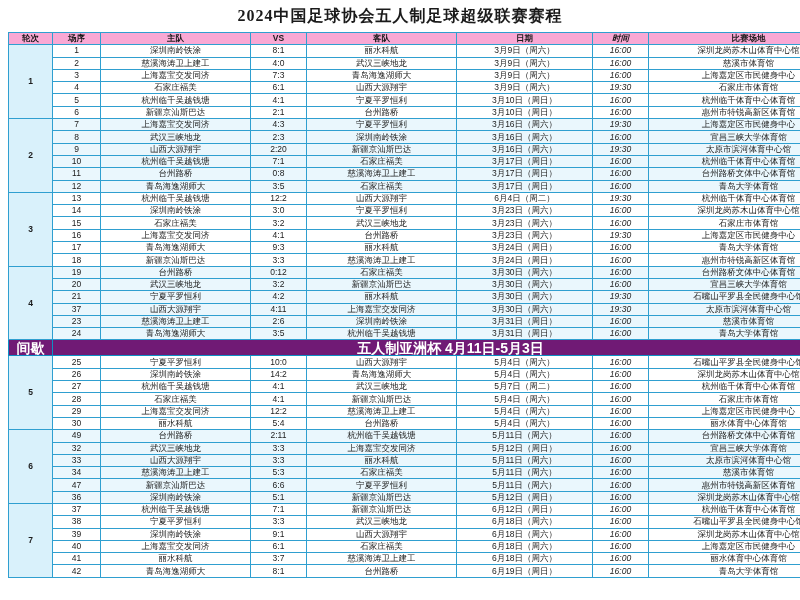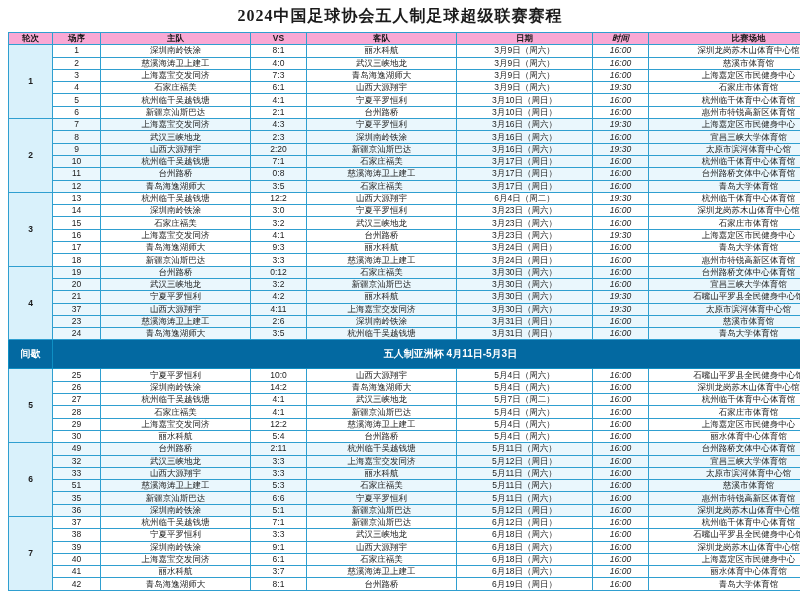--- a/index.html
+++ b/index.html
@@ -53,25 +53,25 @@
   td.round {
     background: #d9f1fb;
     font-weight: bold;
     font-size: 13px;
     color: #111;
   }
   tr.shade td { background: #eaf7fd; }
   tr.plain td { background: #ffffff; }
   tr.shade td.round, tr.plain td.round { background: #d9f1fb; }
   tr.note td {
-    background: #0369a1;
+    background: #701a75;
     color: #ffffff;
     font-weight: bold;
-    font-size: 10px;
-    height: 29px;
+    font-size: 14px;
+    height: 16px;
     border-color: #0e8fc4;
   }
   tr.note td.noteleft { text-align: center; }
   .c-num { width: 44px; }
   .c-order { width: 48px; }
   .c-home { width: 150px; font-family: Liberation Serif, serif; }
   .c-vs { width: 56px; }
   .c-away { width: 150px; }
   .c-date { width: 136px; }
   .c-time { width: 56px; font-style: italic; }
@@ -398,30 +398,30 @@
         <tr class="shade">
           <td class="c-order">33</td>
           <td class="c-home">山西大源翔宇</td>
           <td class="c-vs">3:3</td>
           <td class="c-away">丽水科航</td>
           <td class="c-date">5月11日（周六）</td>
           <td class="c-time">16:00</td>
           <td class="c-venue">太原市滨河体育中心馆</td>
         </tr>
         <tr class="shade">
-          <td class="c-order">51</td>
+          <td class="c-order">34</td>
           <td class="c-home">慈溪海涛卫上建工</td>
           <td class="c-vs">5:3</td>
           <td class="c-away">石家庄福美</td>
           <td class="c-date">5月11日（周六）</td>
           <td class="c-time">16:00</td>
           <td class="c-venue">慈溪市体育馆</td>
         </tr>
         <tr class="shade">
-          <td class="c-order">35</td>
+          <td class="c-order">47</td>
           <td class="c-home">新疆京汕斯巴达</td>
           <td class="c-vs">6:6</td>
           <td class="c-away">宁夏平罗恒利</td>
           <td class="c-date">5月11日（周六）</td>
           <td class="c-time">16:00</td>
           <td class="c-venue">惠州市特锐高新区体育馆</td>
         </tr>
         <tr class="shade">
           <td class="c-order">36</td>
           <td class="c-home">深圳南岭铁涂</td>

